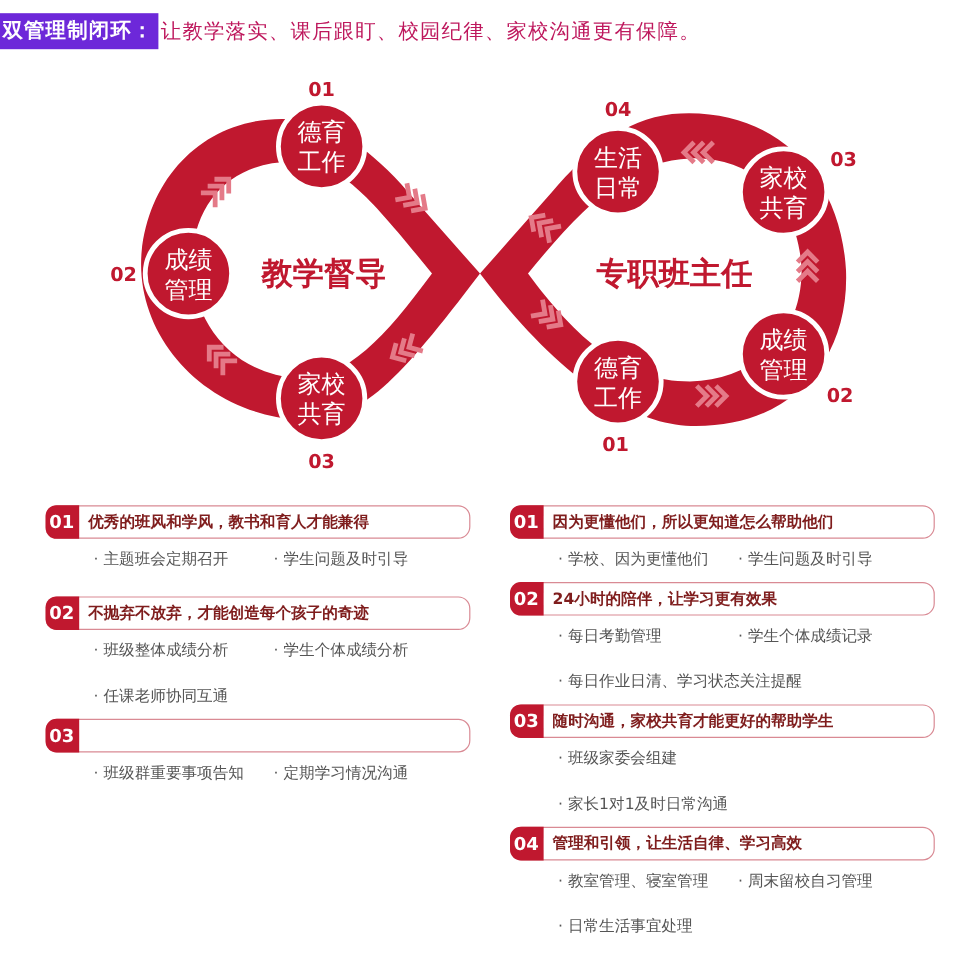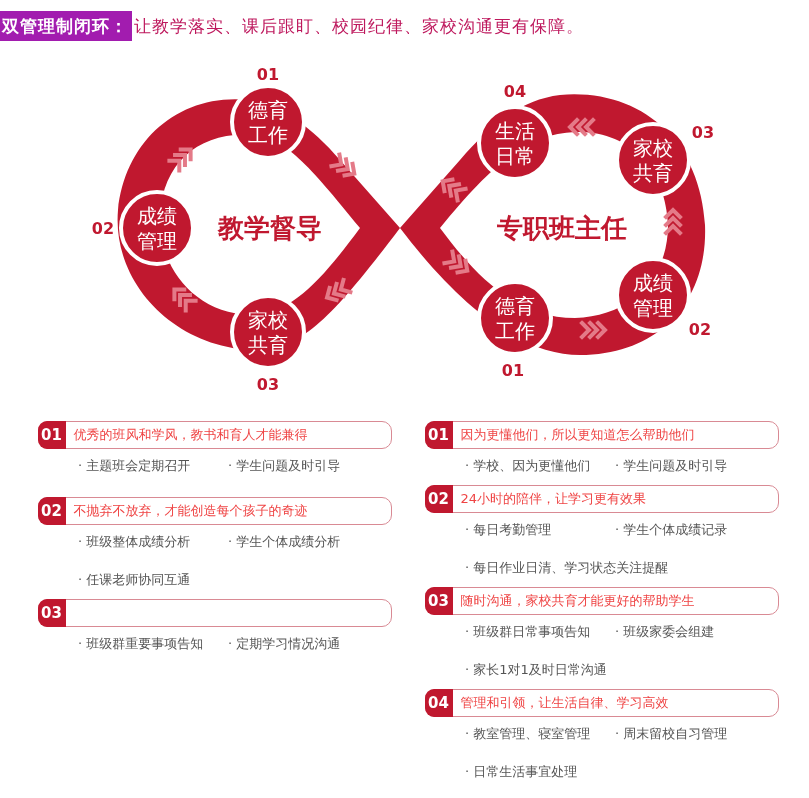--- a/index.html
+++ b/index.html
@@ -1,37 +1,37 @@
 <!DOCTYPE html>
 <html><head>
 <meta charset="utf-8">
 <style>
   html, body { margin:0; padding:0; background:#ffffff; }
   body { width:809px; height:798px; position:relative; overflow:hidden;
          font-family: "DejaVu Sans", "Liberation Sans", sans-serif; }
   .topline { position:absolute; left:0; top:12px; height:28px; display:flex; align-items:center; }
-  .topline .tag { background:#a21caf; color:#fff; font-weight:bold; font-size:17px;
+  .topline .tag { background:#6d28d9; color:#fff; font-weight:bold; font-size:17px;
                   padding:2px 4px 2px 2px; height:26px; line-height:26px; letter-spacing:1px; }
   .topline .desc { color:#be185d; font-size:17px; margin-left:2px; letter-spacing:1px; }
 
   svg.diagram { position:absolute; left:0; top:50px; }
   .node-text { fill:#fff; font-size:20px; font-family:"DejaVu Sans", sans-serif; }
   .num { fill:#c0182f; font-size:16px; font-weight:bold; font-family:"DejaVu Sans", sans-serif; }
   .center-title { fill:#c0182f; font-size:26px; font-weight:bold; font-family:"DejaVu Sans", sans-serif; }
 
   .col { position:absolute; width:354px; }
   .col.left { left:38px; top:421px; }
   .col.right { left:425px; top:421px; }
   .block { margin-bottom:0; }
   .hdr { position:relative; height:28px; border:1.5px solid #d98a94; border-radius:10px;
          display:flex; align-items:center; box-sizing:border-box; }
   .hdr .badge { background:#c0182f; color:#fff; font-weight:bold; font-size:15px;
                 height:28px; line-height:28px; width:28px; text-align:center;
                 border-radius:9px 0 0 9px; margin-left:-1.5px; margin-top:0; }
-  .hdr .ttl { color:#ef4444; font-weight:normal; font-size:13px; margin-left:8px; white-space:nowrap; }
+  .hdr .ttl { color:#7f1d1d; font-weight:bold; font-size:13px; margin-left:8px; white-space:nowrap; }
   .items { padding:8px 0 0 40px; display:grid; grid-template-columns:150px 150px; row-gap:20px;
            color:#555; font-size:13px; }
   .items span { white-space:nowrap; }
   .gap-a { height:22px; }
   .gap-b { height:10px; }
 </style>
 </head>
 <body>
 
 <div class="topline">
@@ -213,21 +213,20 @@
       <span style="grid-column:1 / span 2;">· 每日作业日清、学习状态关注提醒</span>
     </div>
   </div>
   <div class="gap-b"></div>
   <div class="block">
     <div class="hdr">
       <span class="badge">03</span>
       <span class="ttl">随时沟通，家校共育才能更好的帮助学生</span>
     </div>
     <div class="items">
-      <span>· 班级群日常事项告知</span>
       <span>· 班级家委会组建</span>
       <span style="grid-column:1 / span 2;">· 家长1对1及时日常沟通</span>
     </div>
   </div>
   <div class="gap-b"></div>
   <div class="block">
     <div class="hdr">
       <span class="badge">04</span>
       <span class="ttl">管理和引领，让生活自律、学习高效</span>
     </div>

